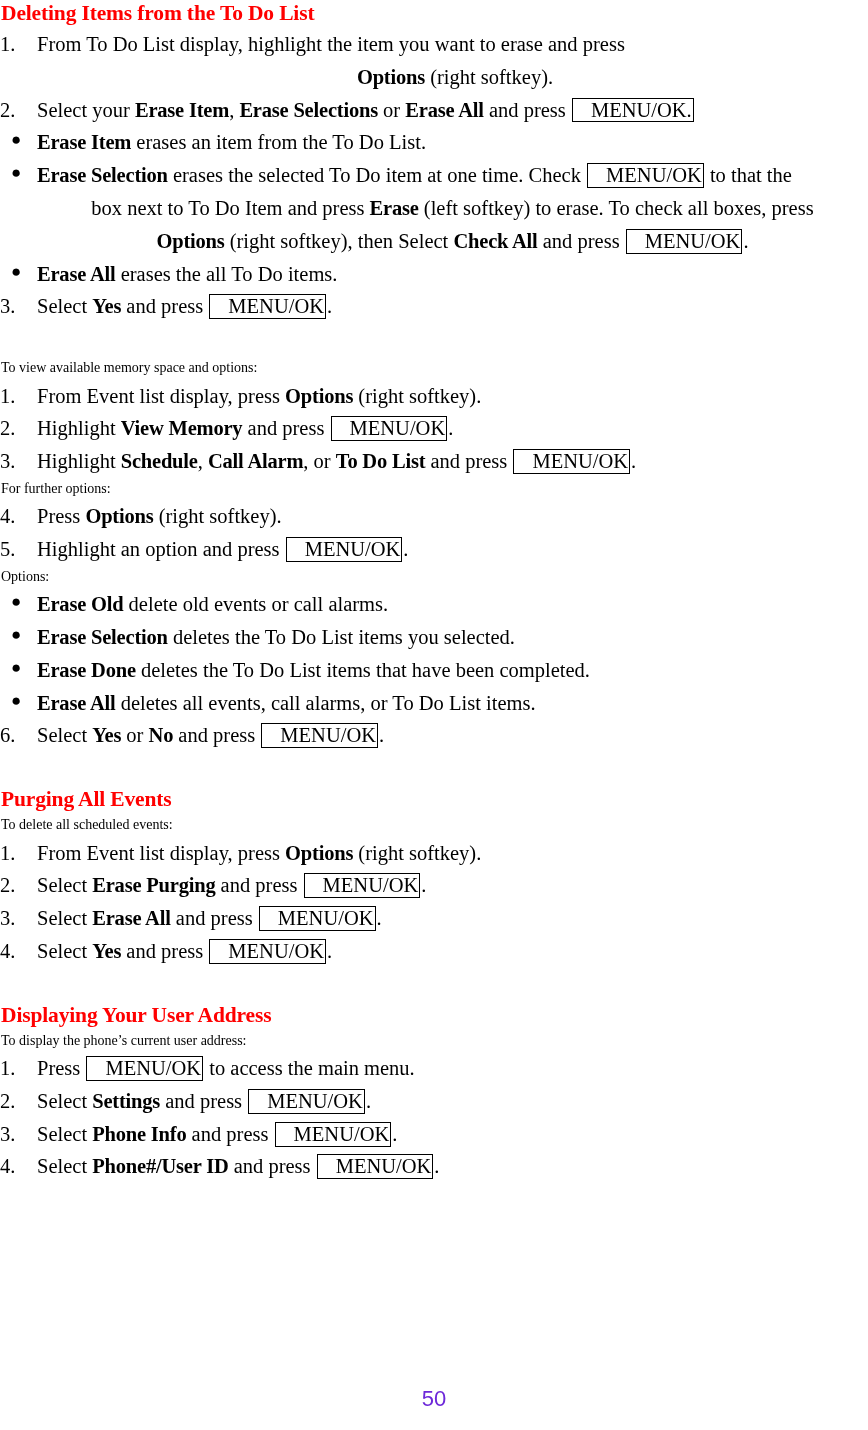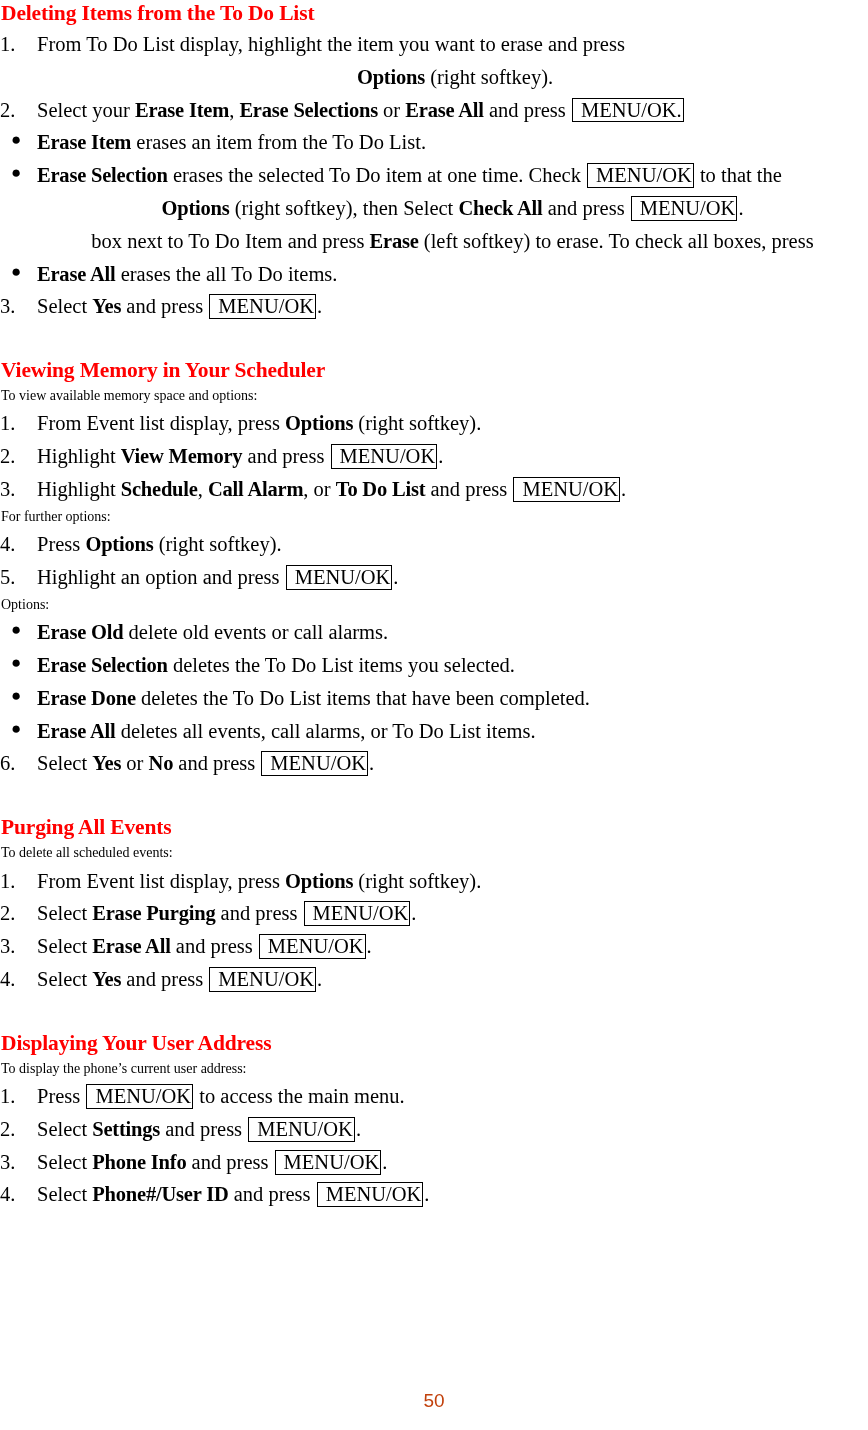--- a/index.html
+++ b/index.html
@@ -79,38 +79,38 @@
 
   b, .b {
     font-weight: bold;
     letter-spacing: -0.2px;
   }
 
   
   .key {
     display: inline-block;
     border: 1px solid #000000;
-    padding: 0px 1px 0px 8px;
+    padding: 0px 1px 0px 18px;
     line-height: 1.12;
     margin: 0 1px;
     vertical-align: baseline;
     font-size: 20.5px;
     white-space: nowrap;
   }
 
   
   .pagenum {
     position: absolute;
     left: 0;
     right: 0;
     bottom: 18px;
     text-align: center;
     font-family: "Liberation Sans", "DejaVu Sans", sans-serif;
-    font-size: 19px;
-    color: #c2410c;
+    font-size: 22px;
+    color: #6d28d9;
   }
 </style>
 </head>
 <body>
 
 <div class="page">
   <div class="content">
 
     <h2 class="sec-head">Deleting Items from the To Do List</h2>
 
@@ -126,37 +126,36 @@
     </div>
 
     <div class="item bullet">
       <span class="marker">●</span>
       <span class="line"><b class="b">Erase Item</b><span> erases an item from the To Do List.</span></span>
     </div>
 
     <div class="item bullet">
       <span class="marker">●</span>
       <span class="line"><b class="b">Erase Selection</b><span> erases the selected To Do item at one time. Check </span><span class="key">MENU/OK</span><span> to that the</span></span>
+      <span class="cont"><span>box next to To Do Item and press </span><b class="b">Erase</b><span> (left softkey) to erase. To check all boxes, press</span></span>
       <span class="cont"><b class="b">Options</b><span> (right softkey), then Select </span><b class="b">Check All</b><span> and press </span><span class="key">MENU/OK</span><span>.</span></span>
-      <span class="cont"><span>box next to To Do Item and press </span><b class="b">Erase</b><span> (left softkey) to erase. To check all boxes, press</span></span>
     </div>
 
     <div class="item bullet">
       <span class="marker">●</span>
       <span class="line"><b class="b">Erase All</b><span> erases the all To Do items.</span></span>
     </div>
 
     <div class="item">
       <span class="marker">3.</span>
       <span class="line"><span>Select </span><b class="b">Yes</b><span> and press </span><span class="key">MENU/OK</span><span>.</span></span>
     </div>
 
     <div class="sec-gap"></div>
 
-    <h2 class="sec-head">Viewing Memory in Your Scheduler</h2>
     <p class="plain">To view available memory space and options:</p>
 
     <div class="item">
       <span class="marker">1.</span>
       <span class="line"><span>From Event list display, press </span><b class="b">Options</b><span> (right softkey).</span></span>
     </div>
 
     <div class="item">
       <span class="marker">2.</span>
       <span class="line"><span>Highlight </span><b class="b">View Memory</b><span> and press </span><span class="key">MENU/OK</span><span>.</span></span>

